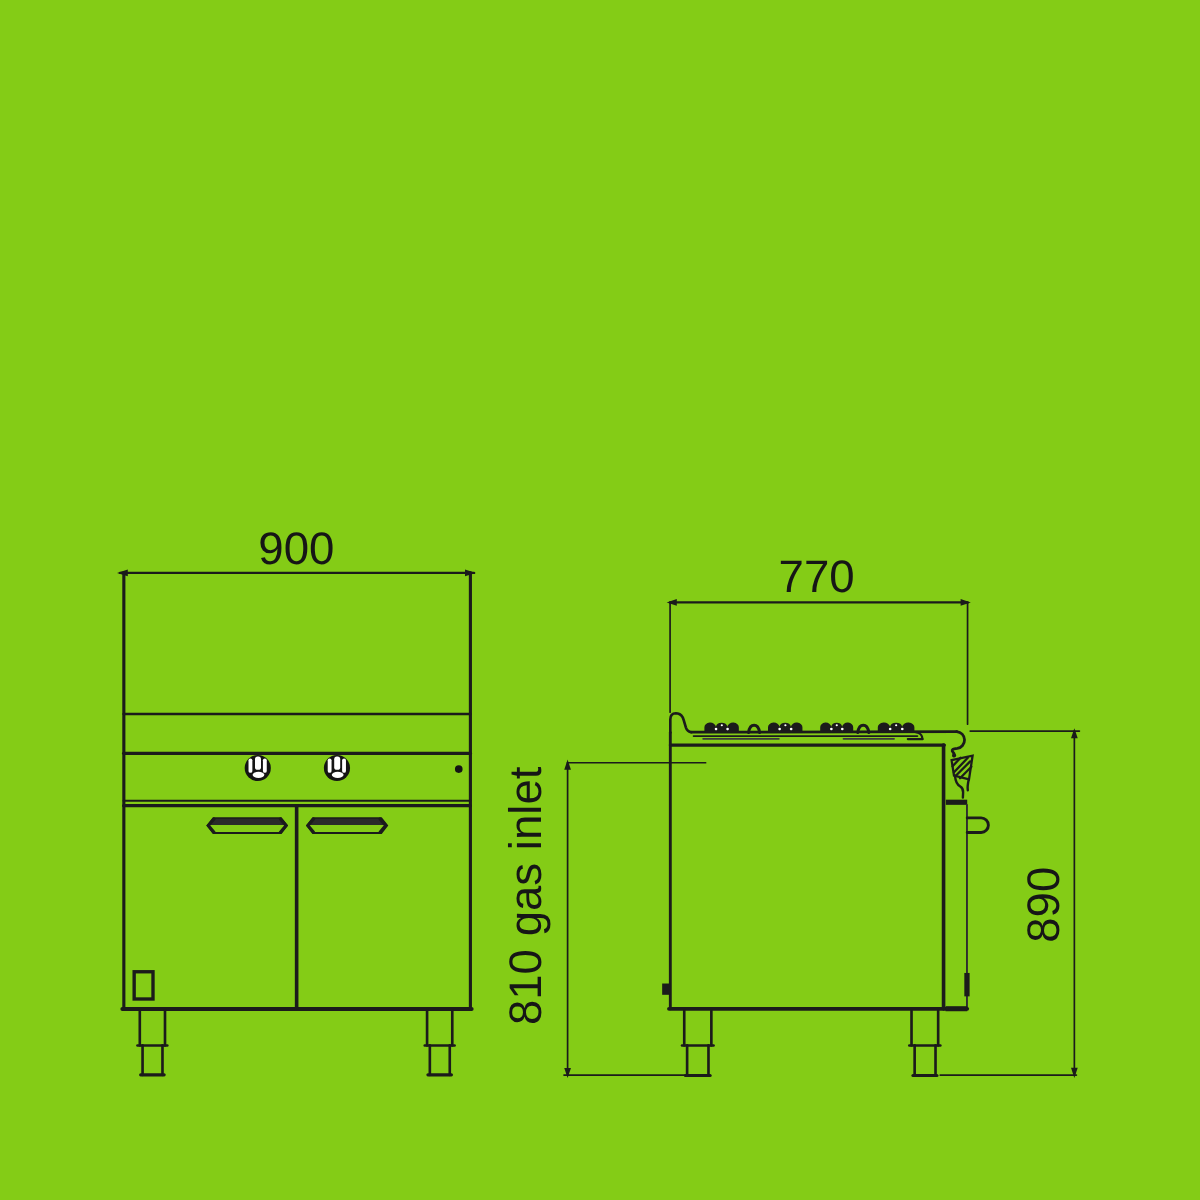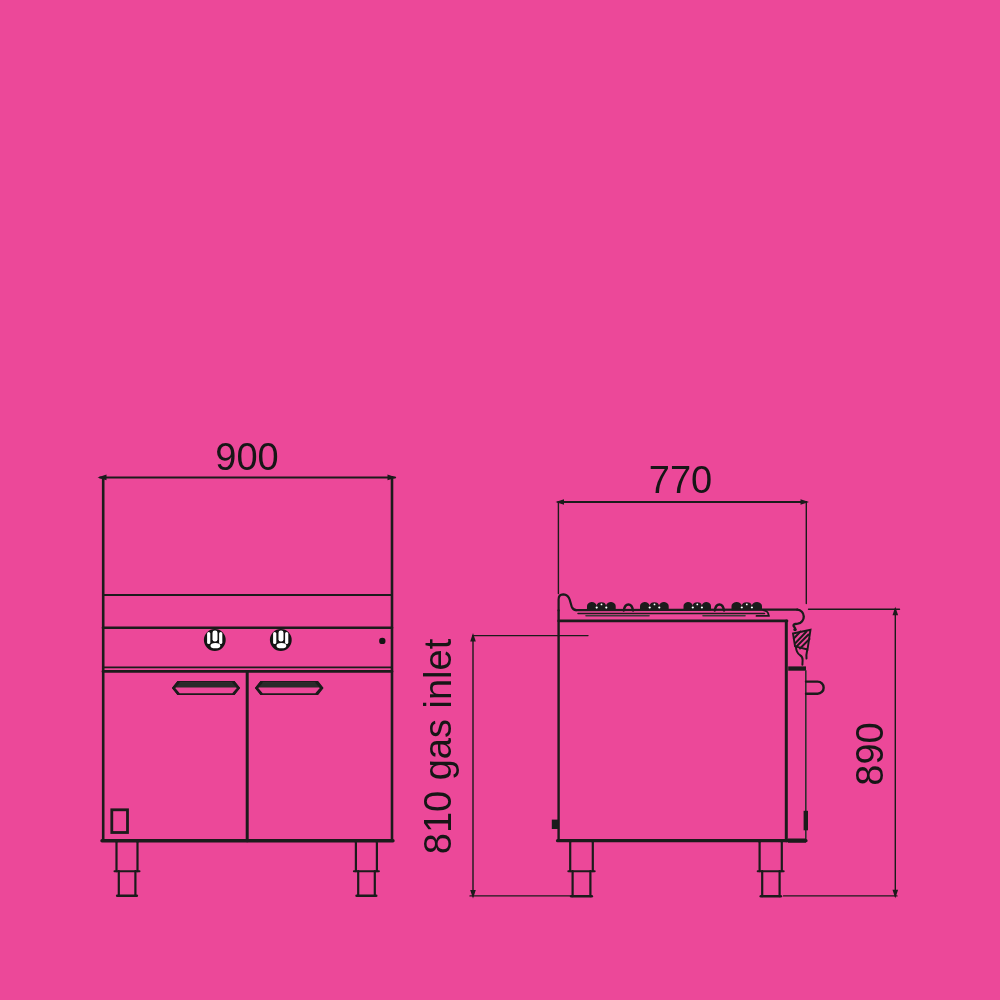--- a/index.html
+++ b/index.html
@@ -1,16 +1,16 @@
 <!DOCTYPE html>
 <html><head>
 <meta charset="utf-8">
 <style>
   html,body{margin:0;padding:0;background:#ffffff;}
-  .page{width:1000px;height:1000px;position:relative;background:#ec4899;overflow:hidden;}
+  .page{width:1000px;height:1000px;position:relative;background:#84cc16;overflow:hidden;}
   svg{position:absolute;left:0;top:0;}
   text{font-family:"Liberation Sans", sans-serif;fill:#161616;}
 </style>
 </head>
 <body>
 <div class="page">
 <svg width="1000" height="1000" viewBox="0 0 1000 1000">
 <g stroke="#1b1b1b" fill="none" stroke-linecap="round">
 
 <text x="247" y="470" font-size="38" text-anchor="middle" stroke="none">900</text>

